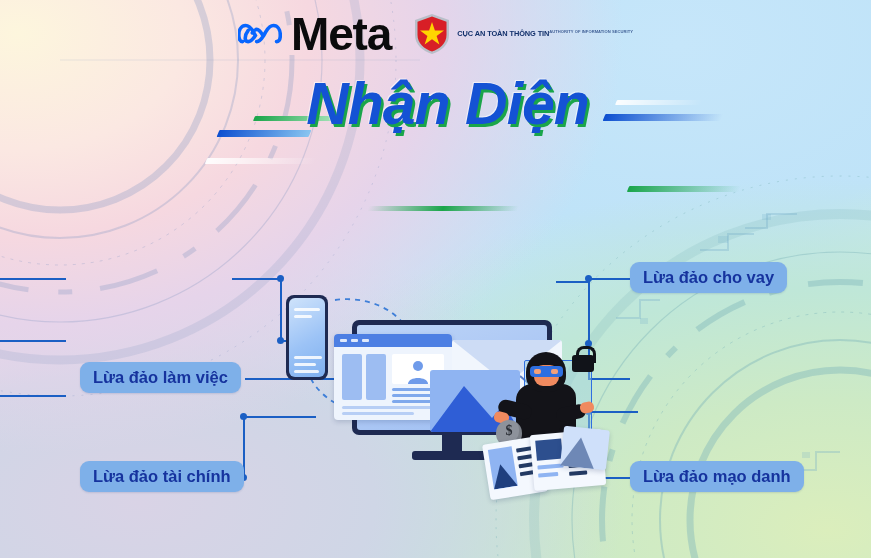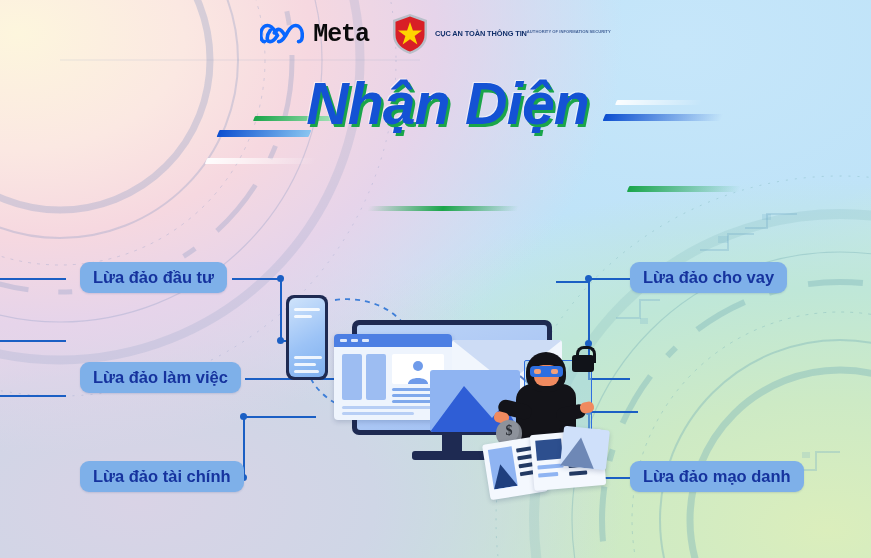--- a/index.html
+++ b/index.html
@@ -18,22 +18,22 @@
       linear-gradient(108deg,#f7efe0 0%,#f0dfe6 14%,#dcd8ec 27%,#cfe0f3 42%,#c5e6f4 56%,#c3ebe8 70%,#cdeddb 82%,#d8f0c8 100%);
   }
 
   
   .rings{position:absolute;pointer-events:none;}
 
   
   .logobar{position:absolute;left:0;top:10px;width:871px;height:48px;
            display:flex;align-items:center;justify-content:center;gap:22px;}
   .meta-logo{display:flex;align-items:center;gap:9px;}
-  .meta-word{font-size:25px;font-weight:700;color:#0b0b0c;letter-spacing:-1.1px;
-             font-family:Liberation Mono, monospace;line-height:1;text-align:right;}
+  .meta-word{font-size:46px;font-weight:700;color:#0b0b0c;letter-spacing:-1.1px;
+             font-family:Liberation Sans, sans-serif;line-height:1;text-align:right;}
   .ais-logo{display:flex;align-items:center;gap:6px;}
   .ais-text{display:flex;flex-direction:row;line-height:1.15;}
   .ais-t1{font-size:7.4px;font-weight:700;color:#12306b;letter-spacing:-.1px;white-space:nowrap;}
   .ais-t2{font-size:4.1px;font-weight:600;color:#2a4a86;letter-spacing:.05px;white-space:nowrap;opacity:.85;}
 
   
   .title-wrap{position:absolute;left:16px;top:58px;width:863px;height:160px;}
   .t-line{position:absolute;white-space:nowrap;font-style:italic;font-weight:700;
           font-family:"Liberation Sans",sans-serif;color:#1452d4;
           text-shadow:2.5px 2.5px 0 #1aa54a, -1px -1px 0 rgba(255,255,255,.55);}
@@ -334,20 +334,19 @@
       </div>
       <div class="doc" style="left:76px;top:-4px;width:46px;height:40px;transform:rotate(6deg);background:#cfe0fa;">
         <svg width="46" height="40" viewBox="0 0 46 40">
             <path d="M0 40 L18 10 L34 40 Z" fill="#1f3f7e" opacity=".55"></path>
           </svg>
       </div>
     </div>
 
   </div>
 
-  <div class="pill" style="left:80px;top:262px;">Lừa đảo đầu tư</div>
   <div class="pill" style="left:80px;top:362px;">Lừa đảo làm việc</div>
   <div class="pill" style="left:80px;top:461px;">Lừa đảo tài chính</div>
 
   <div class="pill" style="left:630px;top:262px;text-align:right;">Lừa đảo cho vay</div>
   <div class="pill" style="left:630px;top:461px;border-radius:9px;">Lừa đảo mạo danh</div>
 
 </div>
 
 </body></html>

